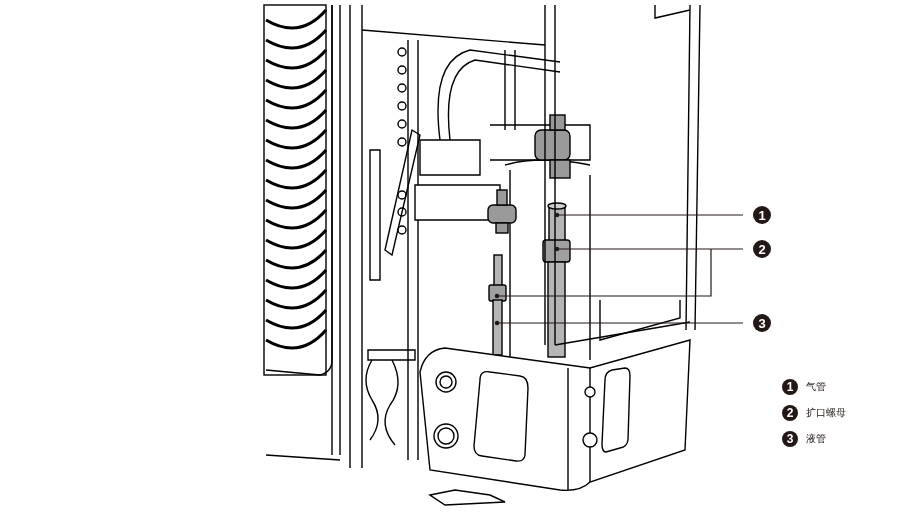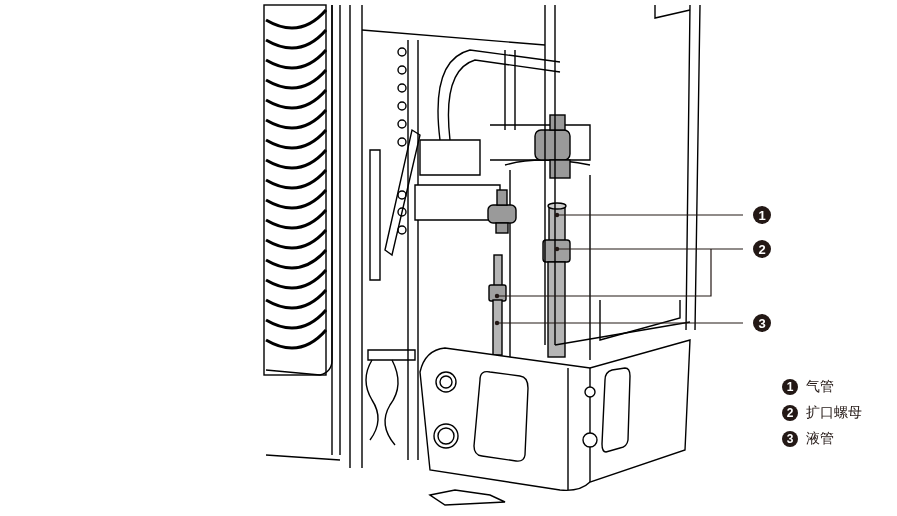--- a/index.html
+++ b/index.html
@@ -3,21 +3,21 @@
 <meta charset="utf-8">
 <style>
   html, body { margin: 0; padding: 0; background: #ffffff; }
   body { width: 897px; height: 516px; position: relative; overflow: hidden; font-family: "DejaVu Sans", sans-serif; }
   #drawing { position: absolute; left: 0; top: 0; width: 897px; height: 516px; }
   .legend { position: absolute; left: 782px; top: 374px; }
   .legend-row { display: flex; align-items: center; height: 26px; }
   .badge { width: 16px; height: 16px; border-radius: 50%; background: #231815; color: #fff;
            font-family: "Liberation Sans", sans-serif; font-weight: bold; font-size: 12px;
            display: flex; align-items: center; justify-content: center; margin-right: 8px; }
-  .legend-label { font-family: Liberation Sans, sans-serif; font-size: 14px; color: #231815; }
+  .legend-label { font-family: Liberation Sans, sans-serif; font-size: 10px; color: #231815; }
   .callout { position: absolute; width: 18px; height: 18px; border-radius: 50%; background: #231815; color: #fff;
              font-family: "Liberation Sans", sans-serif; font-weight: bold; font-size: 13px;
              display: flex; align-items: center; justify-content: center; }
 </style>
 </head>
 <body>
 
 <svg id="drawing" viewBox="0 0 897 516" xmlns="http://www.w3.org/2000/svg">
   <g fill="none" stroke="#000" stroke-width="1.4">
 

